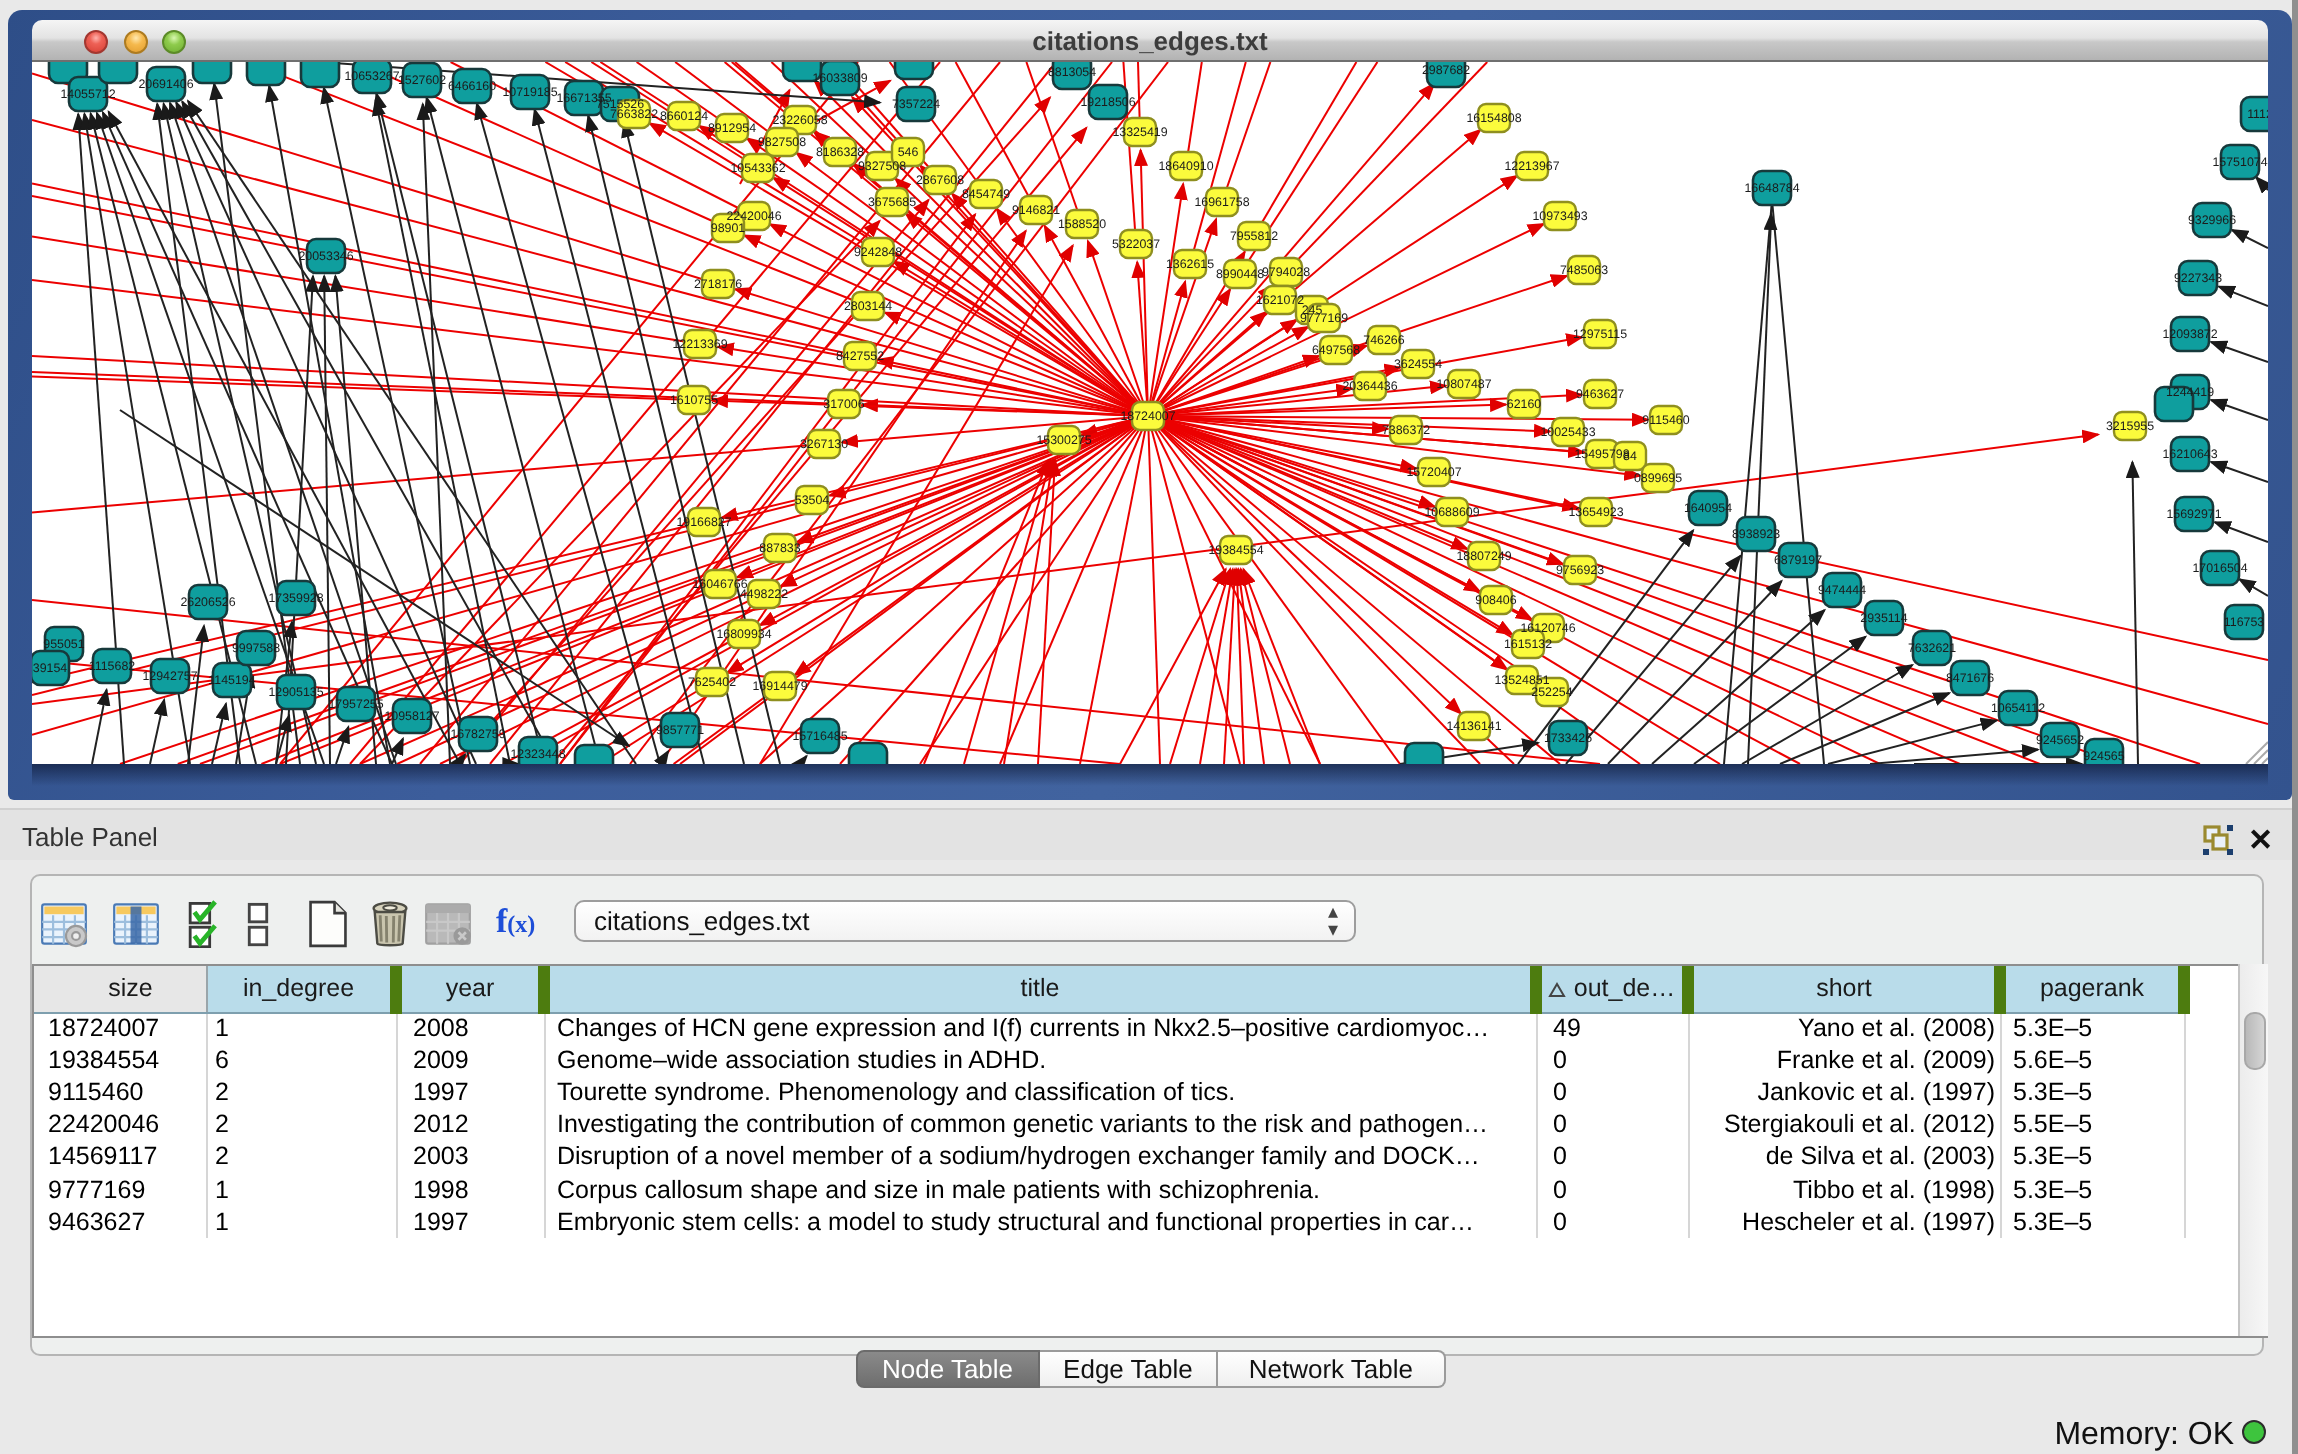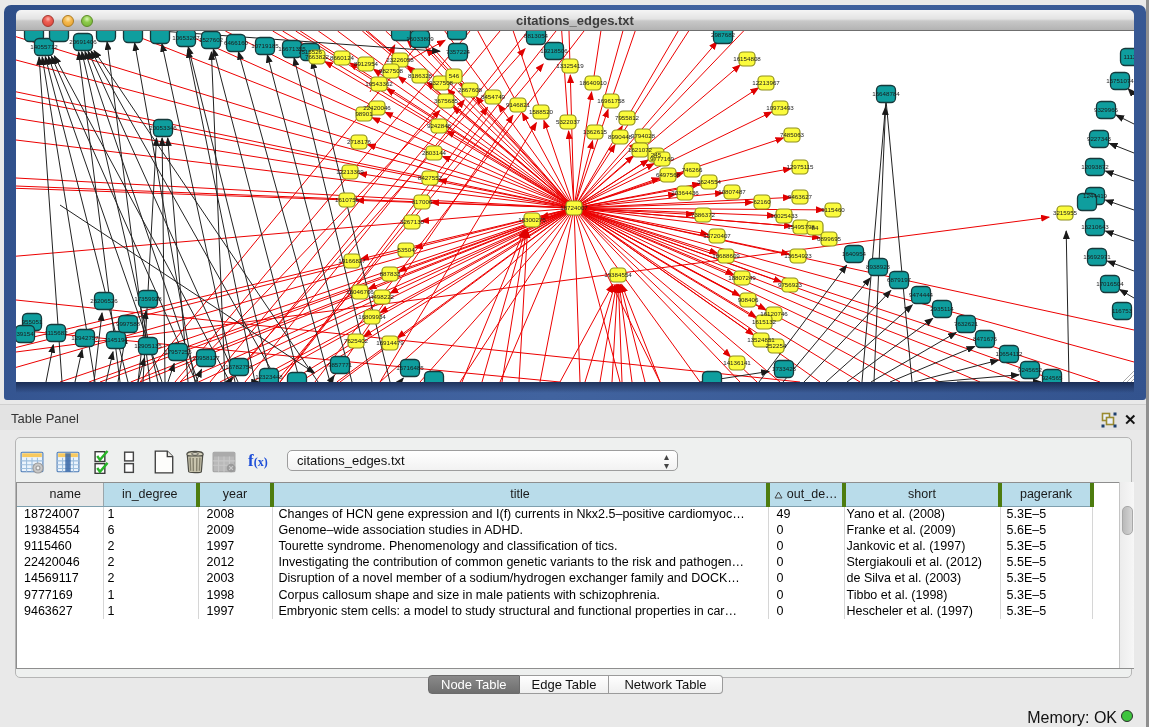--- a/index.html
+++ b/index.html
@@ -33,29 +33,29 @@
 #combo{position:absolute;left:287px;top:450px;width:391px;height:21px;
   background:linear-gradient(#ffffff,#f2f2f2);border:1px solid #9d9d9d;border-radius:5px;
   box-sizing:border-box;font-size:13px;color:#111;line-height:19px;padding-left:9px;}
 #combo .arr{position:absolute;right:8px;top:1px;font-size:10px;color:#444;line-height:9px;}
 #twhite{position:absolute;left:16px;top:482px;width:1118px;height:187px;background:#fff;
   border:1px solid #8e8e8e;box-sizing:border-box;}
 #dtable{position:absolute;left:17px;top:483px;border-collapse:collapse;table-layout:fixed;
   font-size:12.5px;color:#000;}
 #dtable td{box-sizing:border-box;padding:0 2px;height:16.1px;overflow:hidden;white-space:nowrap;}
 #dtable tr.hd td{background:#b9dcea;text-align:center;height:23px;font-size:12.5px;
-  border-right:4px solid #4d7c0f;border-bottom:1px solid #7e9fae;color:#1a1a1a;}
+  border-right:6px solid #4d7c0f;border-bottom:1px solid #7e9fae;color:#1a1a1a;}
 #dtable tr.hd td.hname{background:#e7e7e7;border-right:1px solid #9aa5aa;padding-left:13px;}
 #dtable td.c0{padding-left:7px;}
 #dtable td.c0,#dtable td.c1,#dtable td.c2,#dtable td.c3,#dtable td.c4,#dtable td.c6{text-align:left;}
 #dtable td.c1{padding-left:4px;}
 #dtable td.c2{padding-left:8px;}
 #dtable td.c3{padding-left:6px;}
 #dtable td.c4{padding-left:8px;}
-#dtable td.c5{text-align:left;}
+#dtable td.c5{text-align:right;}
 #dtable td.c6{padding-left:6px;}
 #dtable tr:not(.hd) td{border-right:1px solid #d6d6d6;}
 #vsb{position:absolute;left:1119px;top:482px;width:15px;height:186px;
   background:linear-gradient(90deg,#ececec,#f7f7f7);border-left:1px solid #c4c4c4;box-sizing:border-box;}
 #vsb .thumb{position:absolute;left:2px;top:24px;width:9px;height:27px;background:linear-gradient(90deg,#b9b9b9,#d5d5d5);
   border:1px solid #a8a8a8;border-radius:5px;}
 #seg{position:absolute;left:428px;top:675px;height:18px;display:flex;font-size:13px;}
 #seg div{box-sizing:border-box;height:19px;line-height:17px;padding:0 12px;border:1px solid #9b9b9b;border-left:none;
   background:linear-gradient(#ffffff,#efefef);color:#111;}
 #seg div.on{background:linear-gradient(#8a8a8a,#6e6e6e);color:#fff;border-color:#6b6b6b;
@@ -663,21 +663,21 @@
       <circle cx="17.5" cy="16.5" r="4" fill="#9a9a9a"></circle>
       <path d="M15.8 14.8 L19.2 18.2 M19.2 14.8 L15.8 18.2" stroke="#c9c9c9" stroke-width="1.2"></path>
     </svg>
 <div class="fx">f<span>(x)</span></div>
 
   <div id="combo">citations_edges.txt<span class="arr">▴<br>▾</span></div>
   <div id="twhite"></div>
   <table id="dtable">
       <tbody>
         <tr class="hd">
-          <td class="hname" style="width:86px">name</td>
+          <td class="hname" style="width:86px">size</td>
           <td style="width:95px">in_degree</td>
           <td style="width:74px">year</td>
           <td style="width:496px">title</td>
           <td style="width:76px"><svg width="9" height="8" style="vertical-align:-1px">
               <path d="M4.5 1 L8 7 L1 7 Z" fill="none" stroke="#444" stroke-width="1"></path>
             </svg> out_de…</td>
           <td style="width:156px">short</td>
           <td style="width:92px">pagerank</td>
         </tr>
         <tr>

